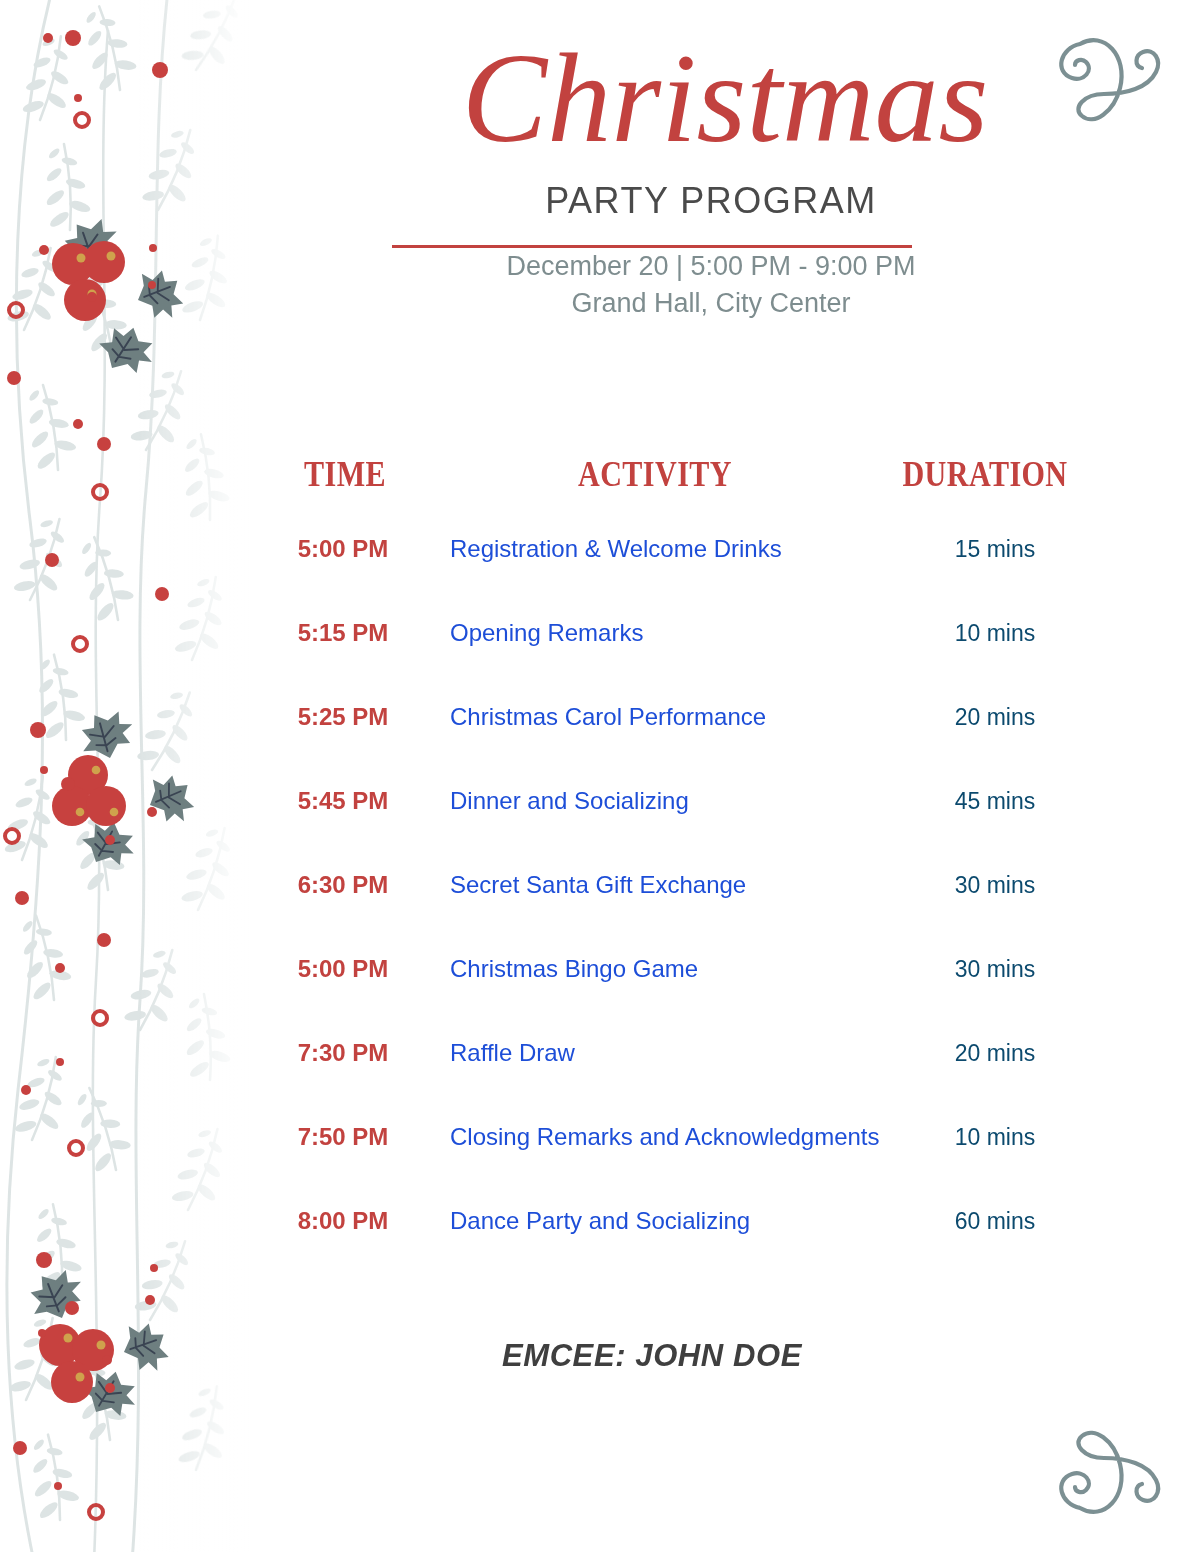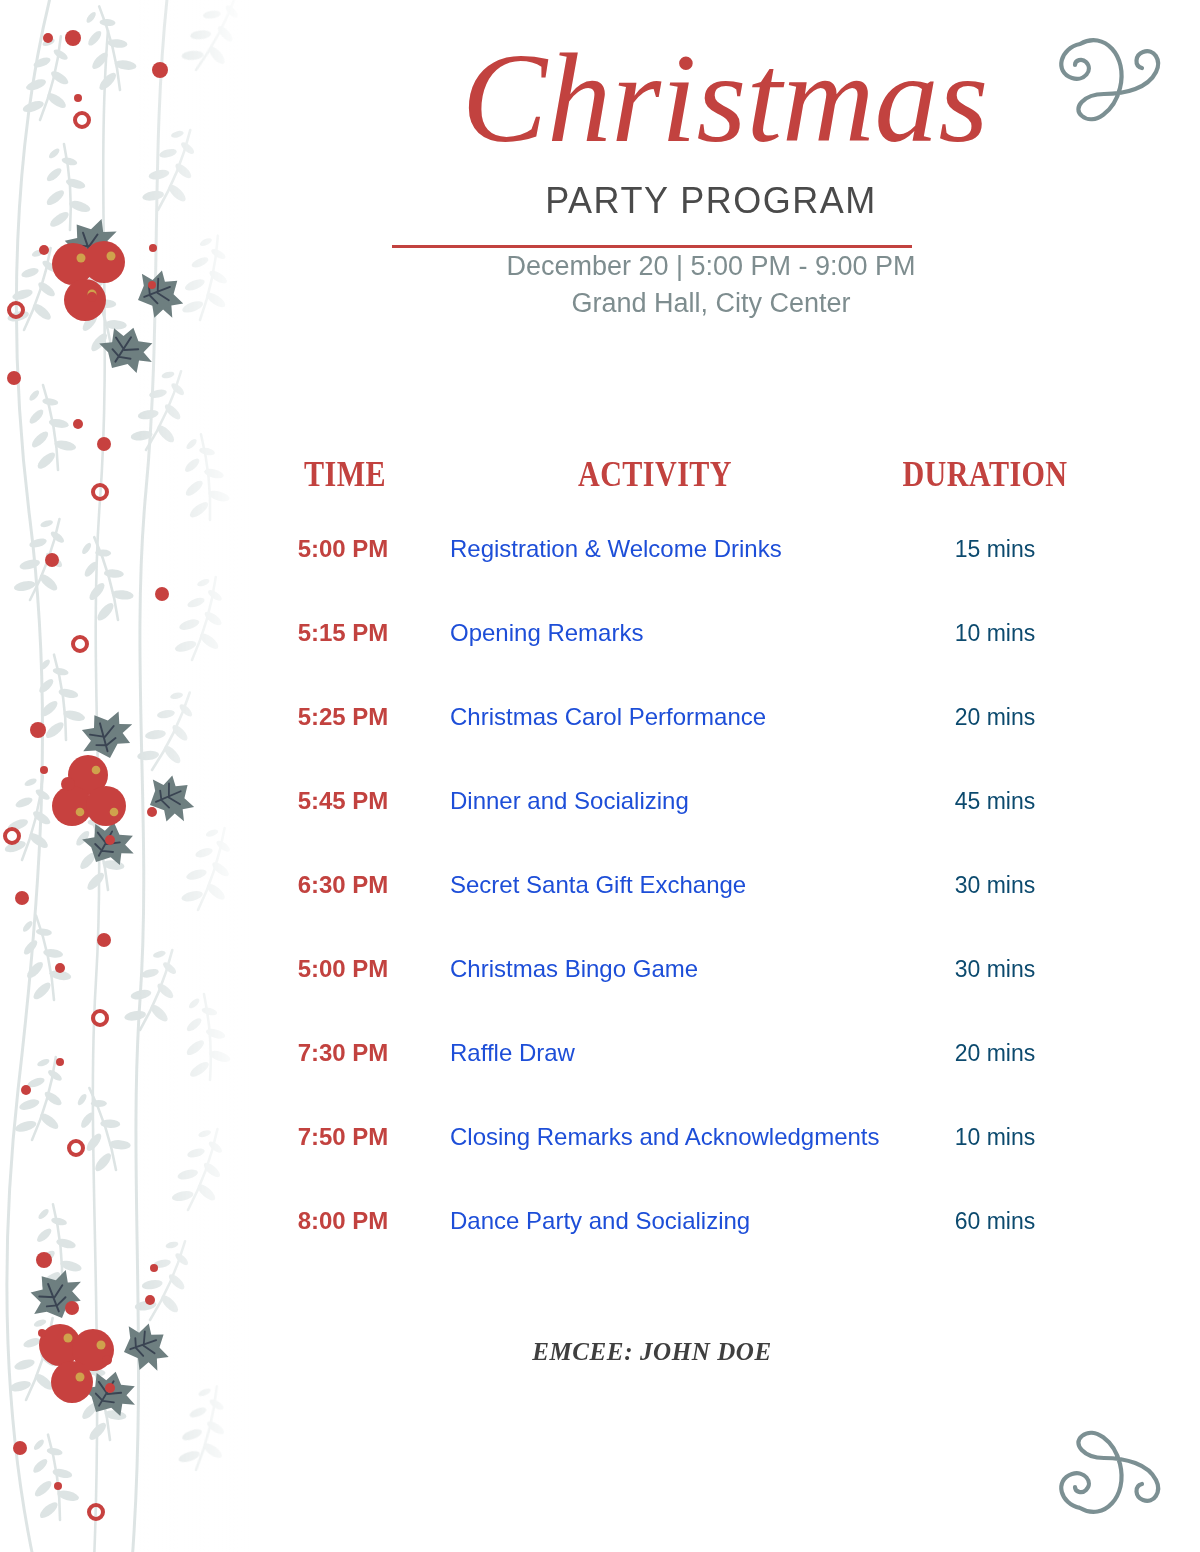--- a/index.html
+++ b/index.html
@@ -125,27 +125,26 @@
     font-weight: 400;
     text-align: center;
   }
 
   .emcee {
     position: absolute;
     left: 250px;
     top: 1338px;
     width: 860px;
     text-align: center;
-    font-size: 25px;
+    font-size: 31px;
     font-style: italic;
     font-weight: bold;
     letter-spacing: 0.6px;
     color: #3f3f3f;
     margin-left: -28px;
-    font-family: Liberation Serif, serif;
   }
 </style>
 </head>
 <body>
 
 <div class="page">
 
   <svg class="left-decor" viewBox="0 0 250 1552" width="250" height="1552" aria-hidden="true">
     <defs>
 

